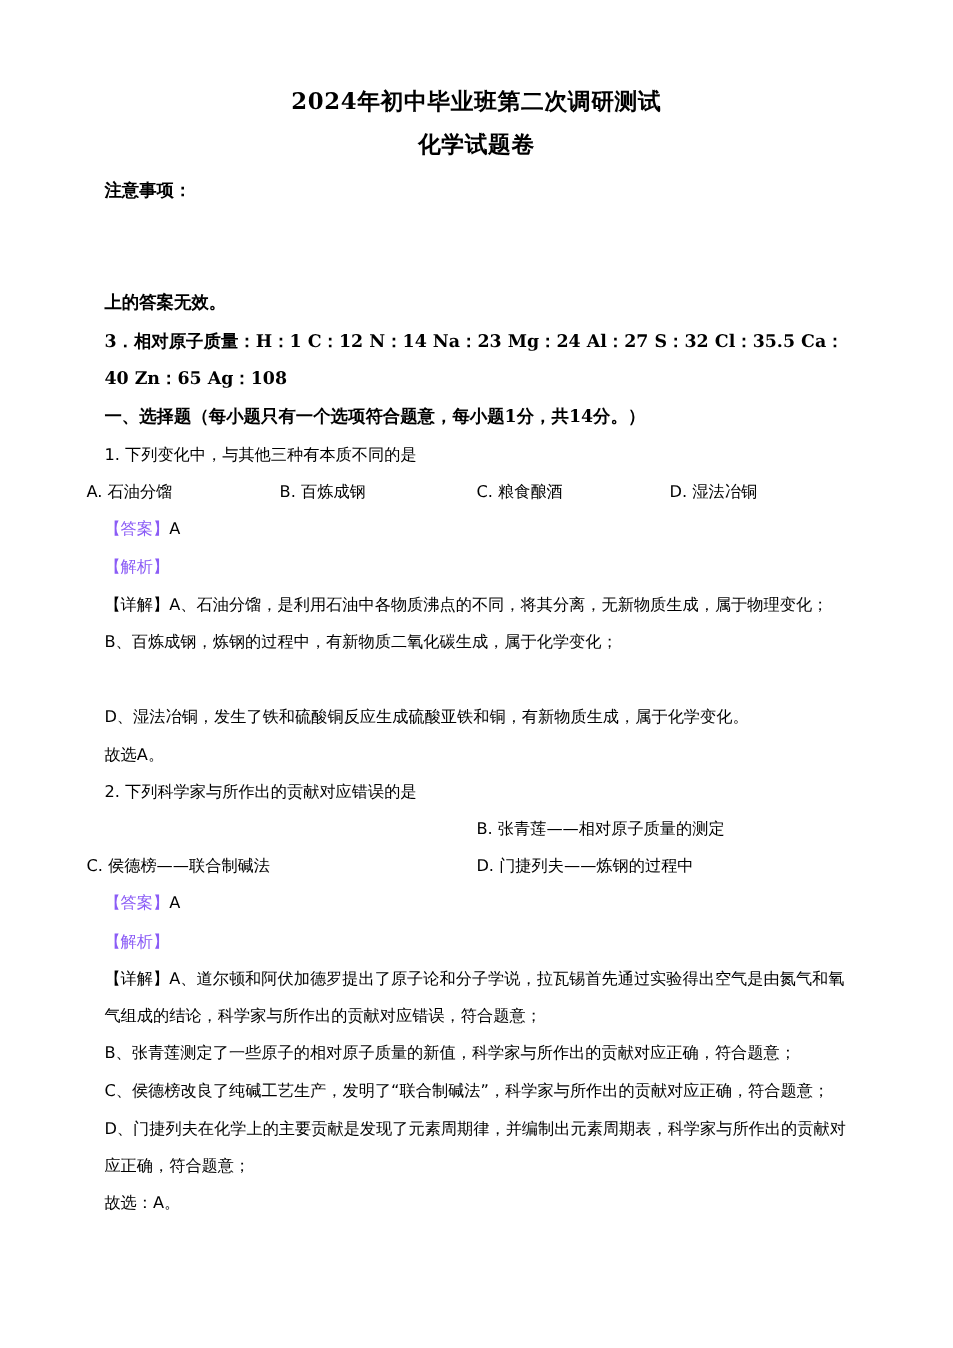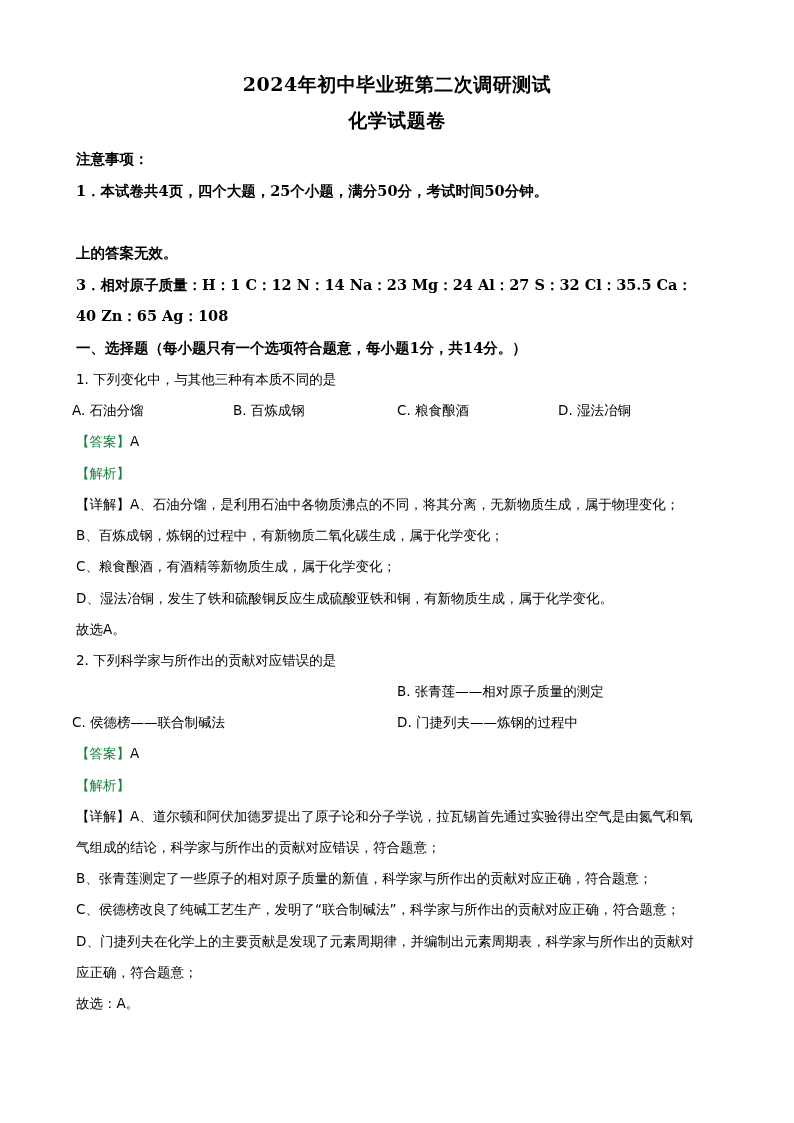--- a/index.html
+++ b/index.html
@@ -3,38 +3,37 @@
 <meta charset="utf-8">
 <style>
   html, body { margin: 0; padding: 0; background: #ffffff; }
   body { width: 794px; height: 1123px; position: relative; overflow: hidden;
          font-family: "DejaVu Serif", "Liberation Serif", serif; color: #000; }
   .page { position: absolute; left: 0; top: 0; width: 794px; height: 865px; }
   .title { position: absolute; left: 0; width: 794px; text-align: center;
            font-weight: bold; font-size: 19px; letter-spacing: 0.5px; }
   .t1 { top: 72px; }
   .t2 { top: 108px; }
-  .line { position: absolute; left: 76px; right: 60px; white-space: nowrap;
+  .line { position: absolute; left: 87px; right: 60px; white-space: nowrap;
           font-size: 14px; line-height: 20px; }
   .bold { font-weight: bold; font-size: 14.5px; }
   .sans { font-family: "DejaVu Sans", "Liberation Sans", sans-serif; font-size: 13.5px; }
   .opt { position: absolute; white-space: nowrap; font-family: "DejaVu Sans", "Liberation Sans", sans-serif; font-size: 13.5px; line-height: 20px; }
-  .tag { color: #15803d; }
+  .tag { color: #8b5cf6; }
   .ans { color: #000; }
 </style>
 </head>
 <body>
 
 <div class="page">
 
   <div class="title t1">2024年初中毕业班第二次调研测试</div>
   <div class="title t2">化学试题卷</div>
 
   <div class="line bold" style="top:149px">注意事项：</div>
-  <div class="line bold" style="top:181px">1．本试卷共4页，四个大题，25个小题，满分50分，考试时间50分钟。</div>
   <div class="line bold" style="top:243px">上的答案无效。</div>
   <div class="line bold" style="top:275px">3．相对原子质量：H：1  C：12  N：14  Na：23  Mg：24  Al：27  S：32  Cl：35.5  Ca：</div>
   <div class="line bold" style="top:306px">40  Zn：65  Ag：108</div>
 
   <div class="line bold" style="top:338px">一、选择题（每小题只有一个选项符合题意，每小题1分，共14分。）</div>
 
   <div class="line sans" style="top:369px">1. 下列变化中，与其他三种有本质不同的是</div>
   <div class="opt" style="top:400px; left:72px">A. 石油分馏</div>
   <div class="opt" style="top:400px; left:233px">B. 百炼成钢</div>
   <div class="opt" style="top:400px; left:397px">C. 粮食酿酒</div>
@@ -43,21 +42,20 @@
   <div class="line sans" style="top:431px">
     <span class="tag">【答案】</span><span class="ans">A</span>
   </div>
   <div class="line sans" style="top:463px">
     <span class="tag">【解析】</span>
   </div>
   <div class="line sans" style="top:494px">
     <span>【详解】</span><span>A、石油分馏，是利用石油中各物质沸点的不同，将其分离，无新物质生成，属于物理变化；</span>
   </div>
   <div class="line sans" style="top:525px">B、百炼成钢，炼钢的过程中，有新物质二氧化碳生成，属于化学变化；</div>
-  <div class="line sans" style="top:556px">C、粮食酿酒，有酒精等新物质生成，属于化学变化；</div>
   <div class="line sans" style="top:588px">D、湿法冶铜，发生了铁和硫酸铜反应生成硫酸亚铁和铜，有新物质生成，属于化学变化。</div>
   <div class="line sans" style="top:619px">故选A。</div>
 
   <div class="line sans" style="top:650px">2. 下列科学家与所作出的贡献对应错误的是</div>
   <div class="opt" style="top:681px; left:397px">B. 张青莲——相对原子质量的测定</div>
   <div class="opt" style="top:712px; left:72px">C. 侯德榜——联合制碱法</div>
   <div class="opt" style="top:712px; left:397px">D. 门捷列夫——炼钢的过程中</div>
 
   <div class="line sans" style="top:743px">
     <span class="tag">【答案】</span><span class="ans">A</span>

